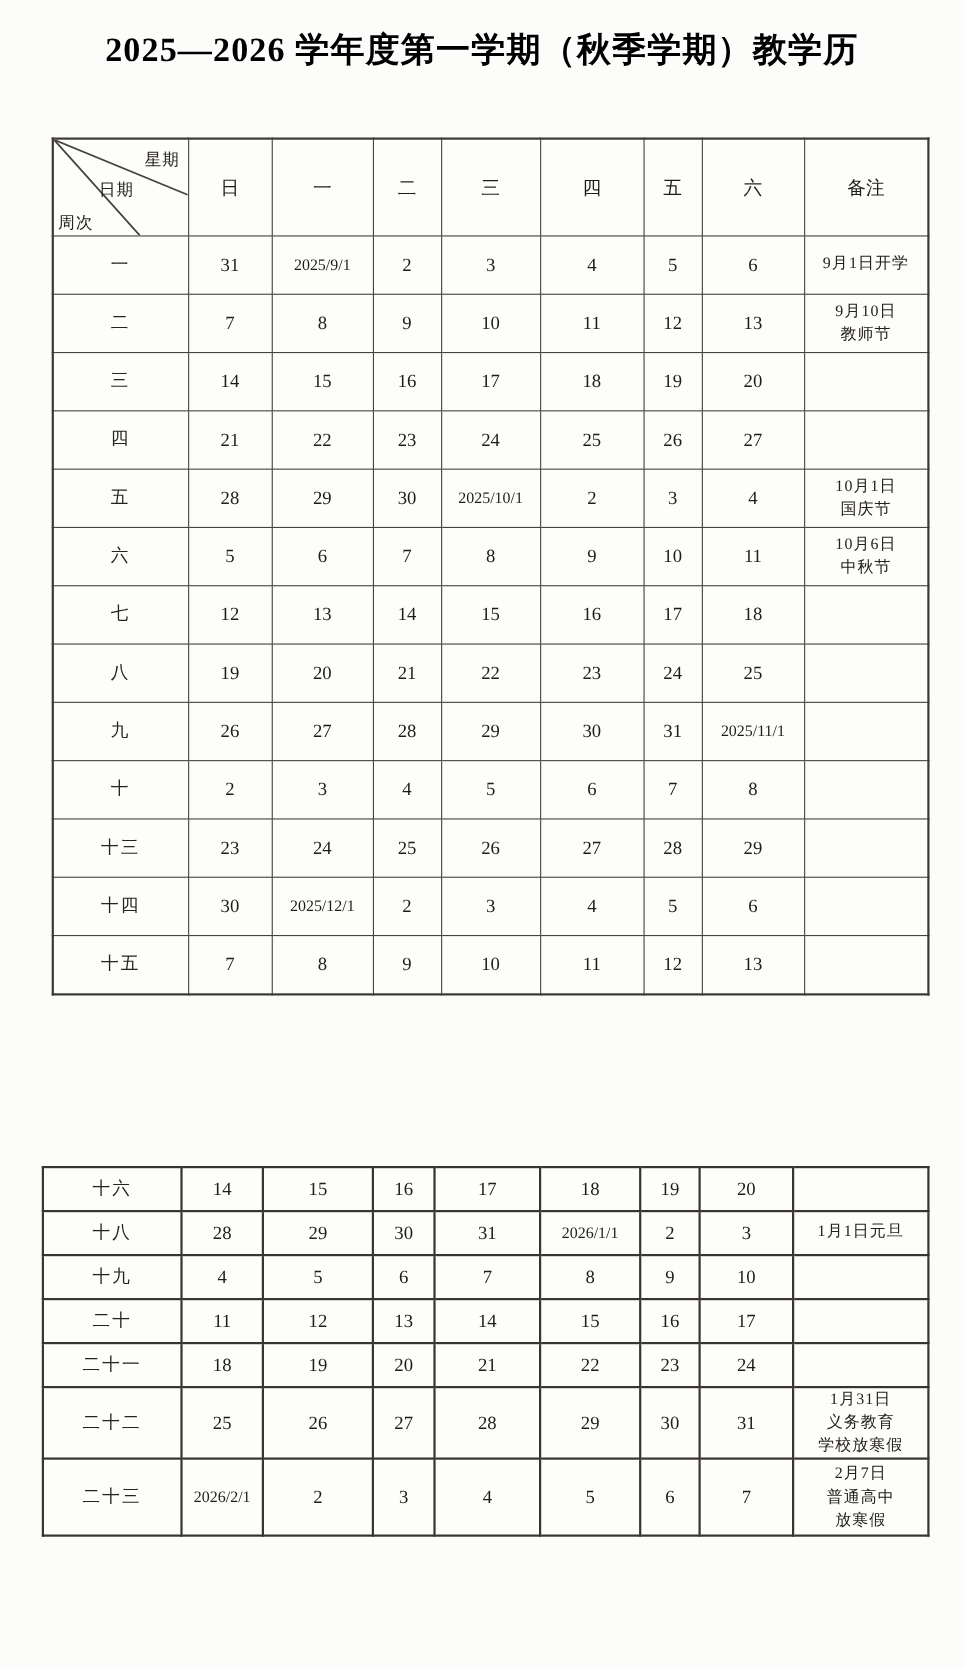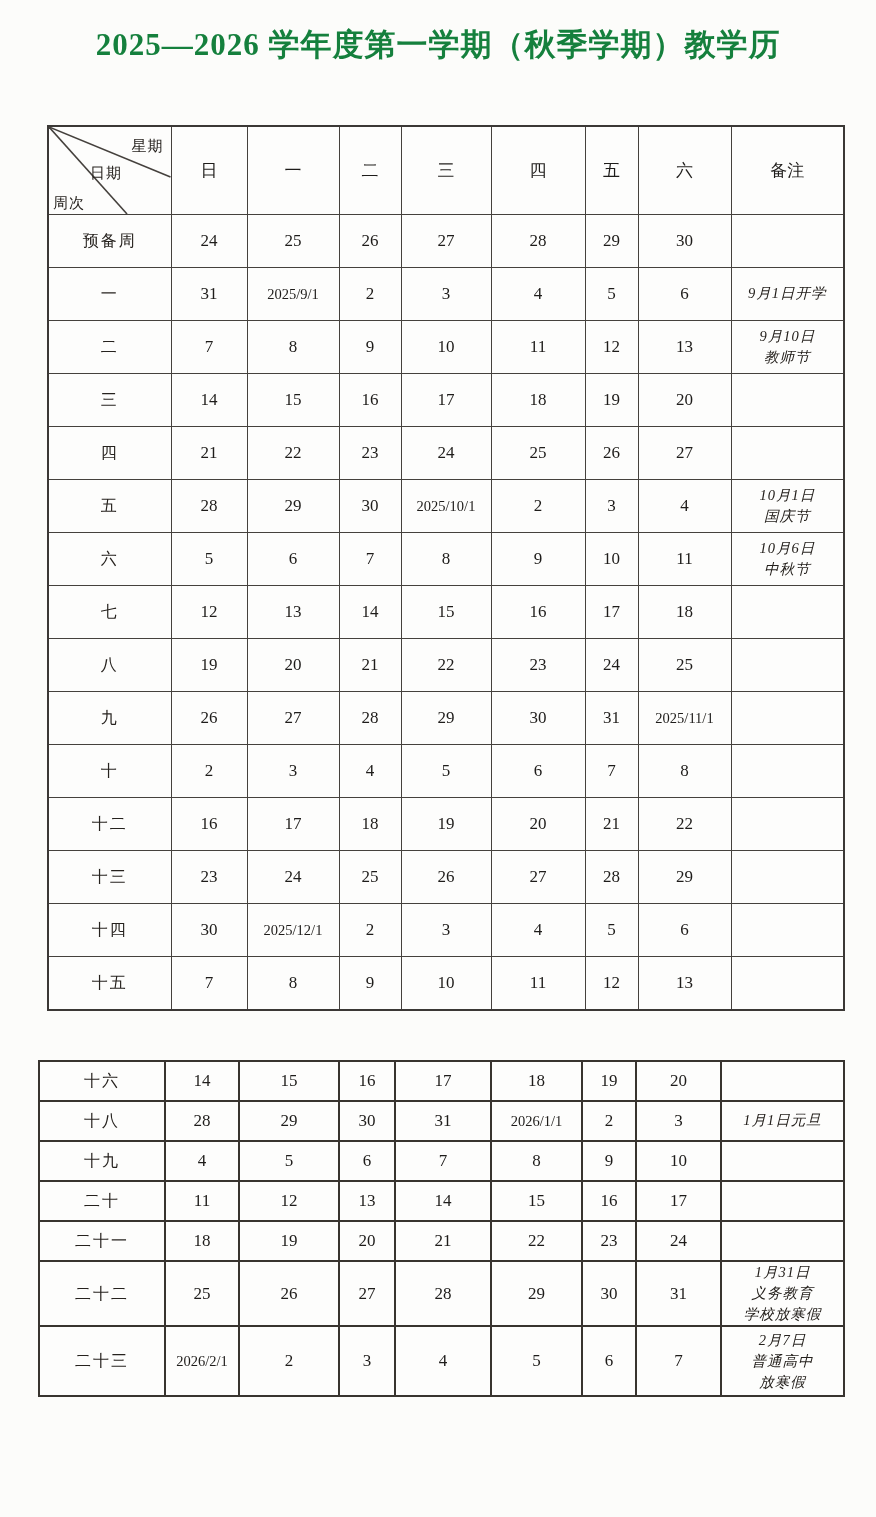--- a/index.html
+++ b/index.html
@@ -5,21 +5,21 @@
   html,body{margin:0;padding:0;}
   body{
     width:876px;height:1517px;position:relative;
     background:#fcfcfa;color:#1e1c1a;
     font-family:"Liberation Serif","DejaVu Serif",serif;
     overflow:hidden;
   }
   .title{
     position:absolute;top:24px;left:0;width:100%;
     text-align:center;font-size:31px;font-weight:bold;
-    letter-spacing:1px;color:#15803d;
+    letter-spacing:1px;color:#000000;
   }
   table{
     border-collapse:collapse;table-layout:fixed;
     position:absolute;background:#fdfdfc;
   }
   #t1{left:47px;top:125px;width:796px;border:2px solid #3b3835;}
   #t2{left:38px;top:1060px;width:805px;border:2px solid #33302d;}
   th,td{
     border:1px solid #45413d;
     text-align:center;vertical-align:middle;
@@ -31,21 +31,21 @@
   #t1 thead th{height:87px;}
   #t1 tbody tr{height:53px;}
   #t2 tbody tr{height:40px;}
   #t2 tbody tr:nth-child(7),
   #t2 tbody tr:nth-child(8){height:70px;}
   td.week{font-size:16px;letter-spacing:2px;color:#26221e;}
   td.day{font-size:17px;}
   td.date{font-size:14.5px;letter-spacing:0;}
   td.note{
     font-size:14.5px;line-height:1.45;
-    white-space:pre-line;letter-spacing:1px;color:#24201c;font-style:italic;
+    white-space:pre-line;letter-spacing:1px;color:#24201c;
   }
   
   th.corner{position:relative;padding:0;text-align:right;}
   th.corner svg{
     position:absolute;left:0;top:0;width:100%;height:100%;
     display:block;
   }
   th.corner svg line{stroke:#45413d;stroke-width:1.6;}
   th.corner span{
     position:absolute;font-size:15px;letter-spacing:1px;color:#26221e;
@@ -87,31 +87,20 @@
       <th>二</th>
       <th>三</th>
       <th>四</th>
       <th>五</th>
       <th>六</th>
       <th>备注</th>
     </tr>
   </thead>
   <tbody>
       <tr>
-        <td class="week">预备周</td>
-        <td class="day">24</td>
-        <td class="day">25</td>
-        <td class="day">26</td>
-        <td class="day">27</td>
-        <td class="day">28</td>
-        <td class="day">29</td>
-        <td class="day">30</td>
-        <td class="note"></td>
-      </tr>
-      <tr>
         <td class="week">一</td>
         <td class="day">31</td>
         <td class="day date">2025/9/1</td>
         <td class="day">2</td>
         <td class="day">3</td>
         <td class="day">4</td>
         <td class="day">5</td>
         <td class="day">6</td>
         <td class="note">9月1日开学</td>
       </tr>
@@ -208,31 +197,20 @@
       </tr>
       <tr>
         <td class="week">十</td>
         <td class="day">2</td>
         <td class="day">3</td>
         <td class="day">4</td>
         <td class="day">5</td>
         <td class="day">6</td>
         <td class="day">7</td>
         <td class="day">8</td>
-        <td class="note"></td>
-      </tr>
-      <tr>
-        <td class="week">十二</td>
-        <td class="day">16</td>
-        <td class="day">17</td>
-        <td class="day">18</td>
-        <td class="day">19</td>
-        <td class="day">20</td>
-        <td class="day">21</td>
-        <td class="day">22</td>
         <td class="note"></td>
       </tr>
       <tr>
         <td class="week">十三</td>
         <td class="day">23</td>
         <td class="day">24</td>
         <td class="day">25</td>
         <td class="day">26</td>
         <td class="day">27</td>
         <td class="day">28</td>

